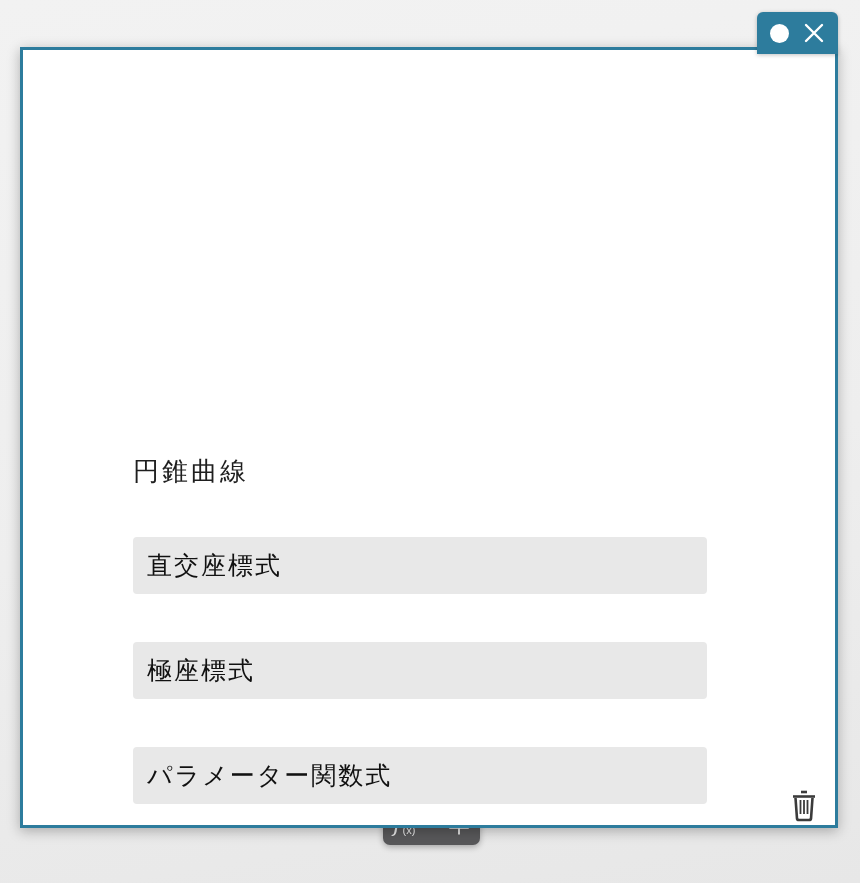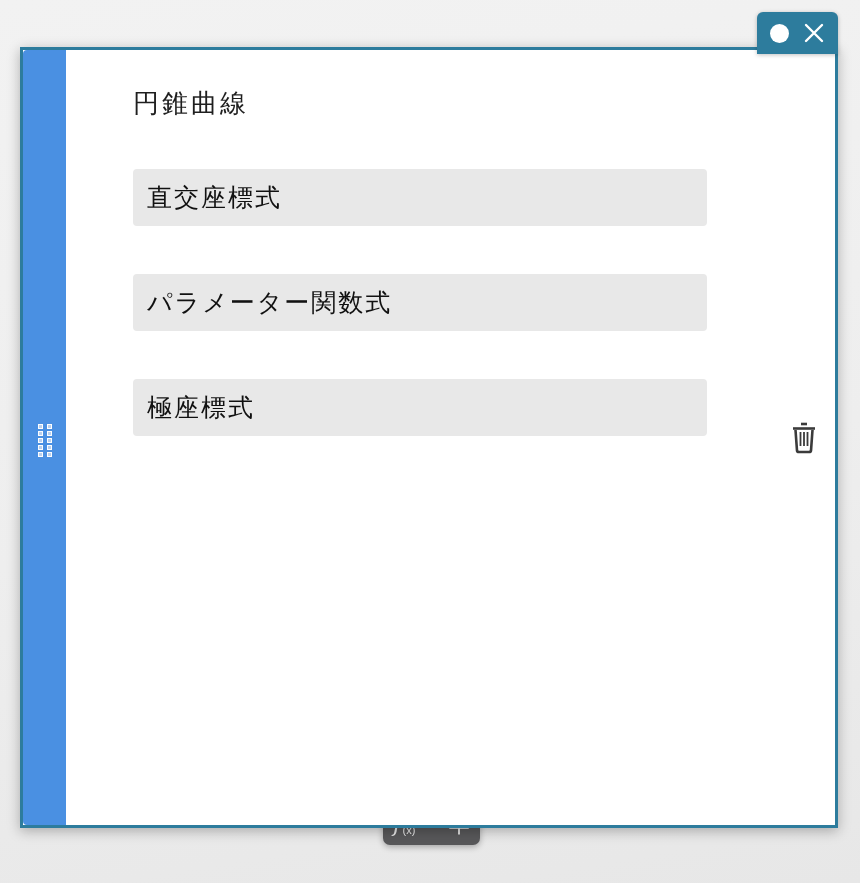--- a/index.html
+++ b/index.html
@@ -33,20 +33,21 @@
 
   
   .card{
     position:absolute;left:20px;top:47px;width:818px;height:781px;
     background:#ffffff;
     border:3px solid var(--accent-teal);
     border-radius:0;
     box-shadow:0 3px 12px rgba(0,0,0,.28);
     display:flex;
     z-index:4;
+    align-items:flex-end;
   }
   .strip{
     width:43px;
     background:var(--strip-blue);
     border-radius:4px 0 0 4px;
     position:relative;
     flex:0 0 auto;
   }
   .drag-handle{
     position:absolute;left:50%;top:374px;transform:translateX(-50%);
@@ -127,22 +128,22 @@
         <i></i>
         <i></i>
         <i></i>
     </span>
   </div>
 
   <div class="content">
     <h1 class="card-title">円錐曲線</h1>
 
     <button class="choice-btn">直交座標式</button>
+    <button class="choice-btn">極座標式</button>
     <button class="choice-btn">パラメーター関数式</button>
-    <button class="choice-btn">極座標式</button>
 
     <button class="delete-btn">
       <svg width="30" height="34" viewBox="0 0 30 34" fill="none">
         <path d="M12 3 H18" stroke="#3b3b3b" stroke-width="2.6"></path>
         <path d="M4 7.5 H26" stroke="#3b3b3b" stroke-width="2.6"></path>
         <path d="M6.5 9 L8 29.5 Q8.2 31 9.8 31 H20.2 Q21.8 31 22 29.5 L23.5 9" stroke="#3b3b3b" stroke-width="2.6" fill="none"></path>
         <path d="M11.5 11 V25 M15 11 V25 M18.5 11 V25" stroke="#3b3b3b" stroke-width="1.8"></path>
       </svg>
     </button>
   </div>

